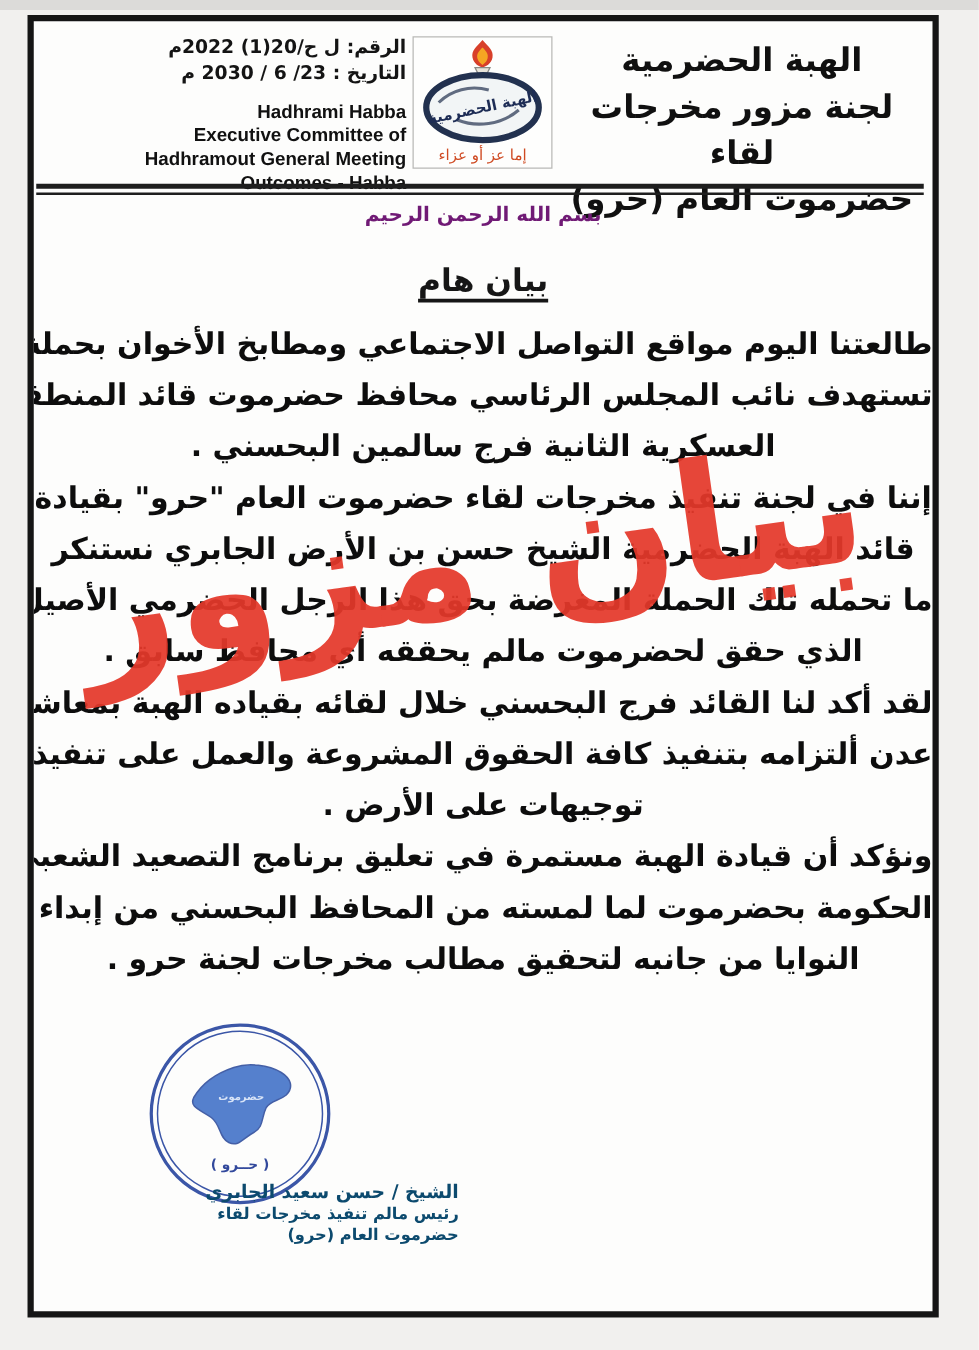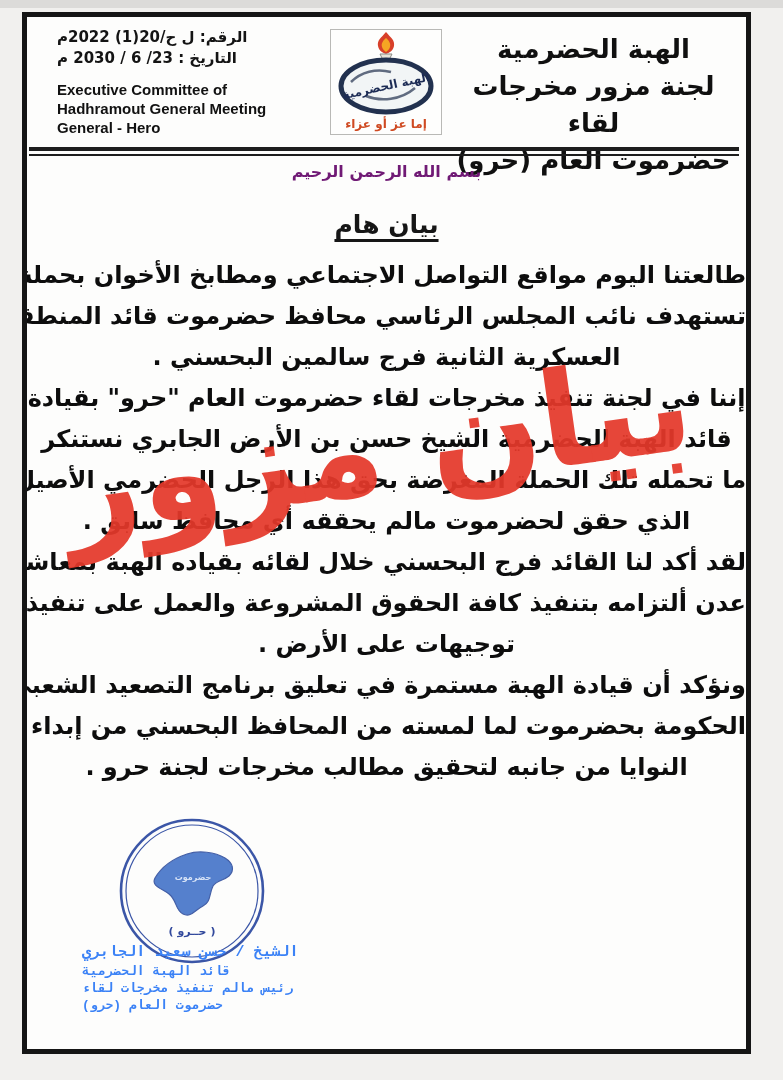--- a/index.html
+++ b/index.html
@@ -14,32 +14,32 @@
     position:absolute;left:22px;top:12px;width:729px;height:1042px;
     border:5px solid #151515;background:#fdfdfc;box-sizing:border-box;overflow:hidden;
   }
   
   .hdr-right{
     position:absolute;right:10px;top:14px;width:285px;
     text-align:center;font-weight:bold;font-size:26px;line-height:37px;
     color:#101010;
   }
   .hdr-left{
-    position:absolute;left:30px;top:10px;width:268px;text-align:left;
+    position:absolute;left:30px;top:10px;width:268px;text-align:right;
   }
   .ref-line{font-size:15px;font-weight:bold;line-height:21px;color:#141414;}
   .org-en{margin-top:11px;font-family:"Liberation Sans","DejaVu Sans",sans-serif;
     font-size:15px;font-weight:bold;line-height:19px;color:#111;}
   .logo-box{
     position:absolute;left:303px;top:12px;width:112px;height:106px;
     border:1px solid #b9b9b6;background:#fefefd;text-align:center;box-sizing:border-box;
   }
   .logo-motto{
     position:absolute;left:0;right:0;bottom:3px;
-    font-size:12px;font-weight:bold;color:#cf4a22;letter-spacing:1px;
+    font-size:12px;font-weight:normal;color:#cf4a22;letter-spacing:1px;
   }
   .separator{
     position:absolute;left:2px;top:130px;width:710px;height:3px;
     border-top:4px solid #1e1e1e;border-bottom:2px solid #1e1e1e;
   }
   .bismillah{
     position:absolute;left:0;top:145px;width:100%;text-align:center;
     font-size:16px;font-weight:bold;color:#701a75;
   }
   .doc-title{
@@ -58,23 +58,22 @@
   .watermark{
     position:absolute;left:-15px;top:352px;width:730px;
     text-align:center;font-size:132px;font-weight:bold;
     transform:rotate(-8deg);transform-origin:50% 50%;
     opacity:.93;z-index:5;pointer-events:none;white-space:nowrap;
     letter-spacing:2px;
   }
   
   .stamp{position:absolute;left:90px;top:799px;width:150px;height:150px;z-index:2;}
   .signature{
-    position:absolute;left:55px;top:926px;width:285px;text-align:left;z-index:3;
-    color:#3b82f6;
-    font-family:Liberation Mono, monospace;
+    position:absolute;left:55px;top:926px;width:285px;text-align:right;z-index:3;
+    color:#0c4a6e;
   }
   .sig-line1{font-size:15px;font-weight:bold;line-height:20px;}
   .sig-line{font-size:13px;font-weight:bold;line-height:17px;}
 </style>
 </head>
 <body>
 
 <div class="top-strip"></div>
 
 <div class="page-frame">
@@ -98,23 +97,24 @@
       <path d="M20,52 C30,42 45,38 60,42 M35,66 C50,72 70,70 84,58" stroke="#22314f" stroke-width="2.5" fill="none" opacity="0.7"></path>
       <text x="55" y="60" text-anchor="middle" font-size="12" font-weight="bold" fill="#1d2c55" transform="rotate(-12 55 56)">الهبة الحضرمية</text>
     </svg>
     <div class="logo-motto" dir="rtl">إما عز أو عزاء</div>
   </div>
 
   <div class="hdr-left">
     <div class="ref-line" dir="rtl">الرقم: ل ح/20(1) 2022م</div>
     <div class="ref-line" dir="rtl">التاريخ : 23/ 6 / 2030 م</div>
     <div class="org-en">
+      <div>Hadhrami Habba</div>
       <div>Executive Committee of</div>
       <div>Hadhramout General Meeting</div>
-      <div>General - Hero</div>
+      <div>Outcomes - Habba</div>
     </div>
   </div>
 
   <div class="separator"></div>
 
   <div class="bismillah" dir="rtl">بسم الله الرحمن الرحيم</div>
 
   <div class="doc-title" dir="rtl">
     <span>بيان هام</span>
   </div>
@@ -150,18 +150,17 @@
       <path d="M 38,62 C 45,50 58,42 70,38 C 82,34 98,36 108,42 C 116,47 118,54 112,60
                C 106,65 100,64 96,70 C 92,78 94,86 86,90 C 78,94 74,102 66,98
                C 58,94 60,84 52,78 C 44,72 34,70 38,62 Z" fill="#3e6fc7" stroke="#2b4a9b" stroke-width="1.2" opacity="0.88"></path>
       <text x="76" y="64" text-anchor="middle" font-size="8" font-weight="bold" fill="#d9e4f7">حضرموت</text>
       <text x="75" y="119" text-anchor="middle" font-size="11" font-weight="bold" fill="#32499c">( حــرو )</text>
     </svg>
   </div>
 
   <div class="signature" dir="rtl">
     <div class="sig-line1">الشيخ / حسن سعيد الجابري</div>
-    <div class="sig-line">قائد الهبة الحضرمية</div>
     <div class="sig-line">رئيس مالم تنفيذ مخرجات لقاء</div>
     <div class="sig-line">حضرموت العام (حرو)</div>
   </div>
 
 </div>
 
 </body></html>

